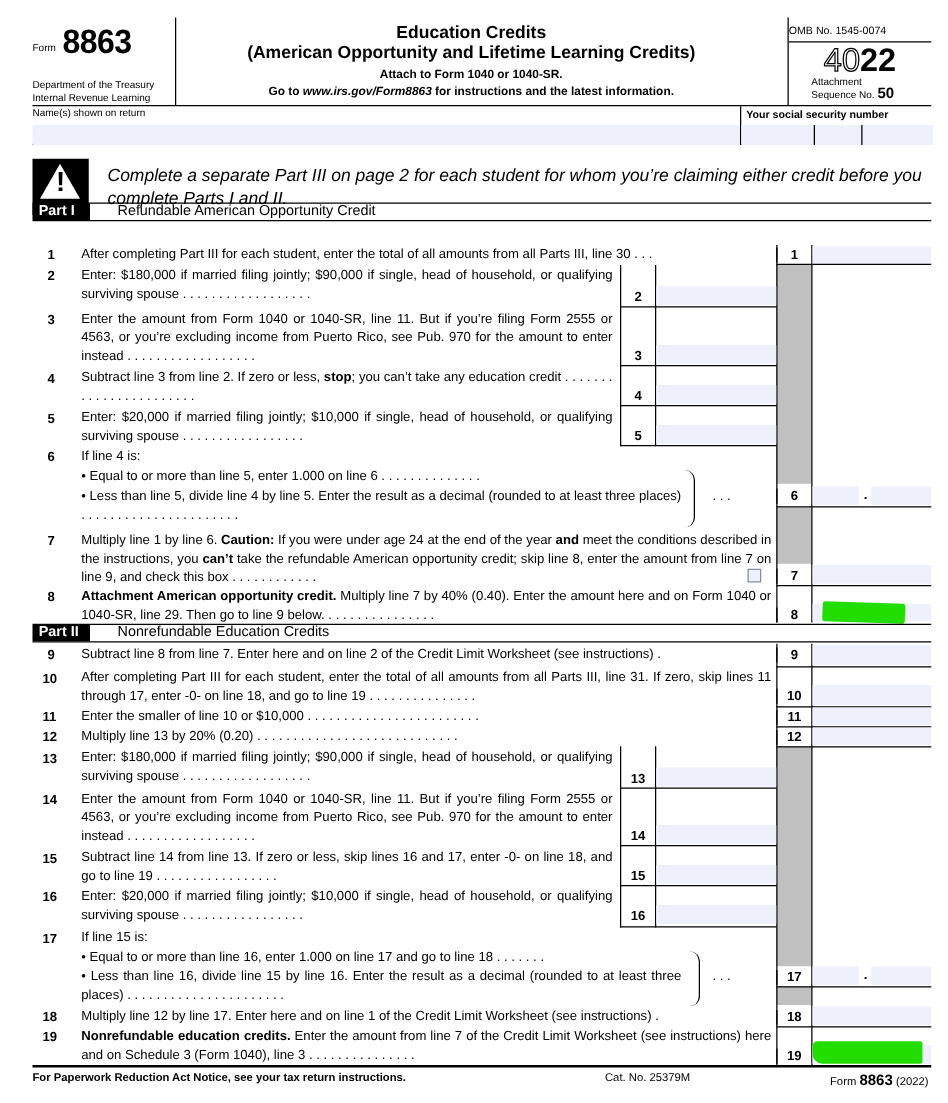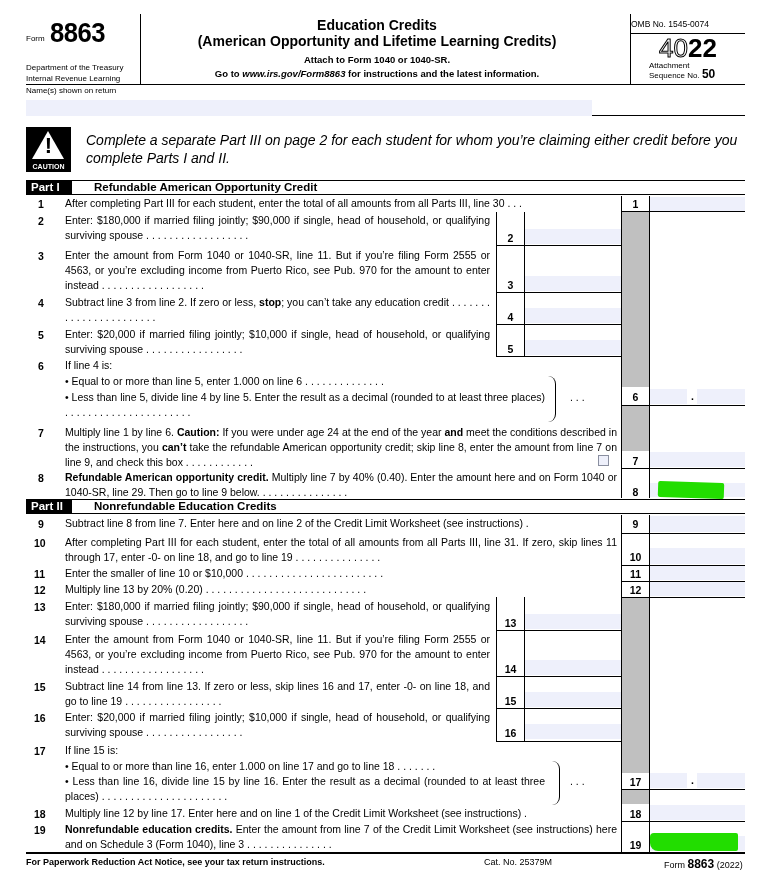--- a/index.html
+++ b/index.html
@@ -29,21 +29,21 @@
   .ssn-lbl { font-size: 8.5px; font-weight: bold; padding-left: 4px; padding-top: 1px; }
   .ssn-field { position: absolute; left: 0; top: 15px; width: 153px; height: 16px; background: #eef0fb; }
   .ssn-div { position: absolute; top: 15px; width: 1px; height: 16px; background: #000; }
   .caution { left: 26px; top: 127px; width: 45px; height: 45px; background: #000; }
   .caution-tri { position: absolute; left: 6px; top: 4px; width: 0; height: 0; border-left: 16px solid transparent; border-right: 16px solid transparent; border-bottom: 28px solid #fff; }
   .caution-ex { position: absolute; left: 0; width: 45px; top: 6px; text-align: center; font-size: 22px; font-weight: bold; color: #000; }
   .caution-txt { position: absolute; bottom: 2px; left: 0; width: 45px; text-align: center; color: #fff; font-size: 7px; font-weight: bold; }
   .caution-msg { left: 86px; top: 131px; width: 665px; font-size: 14px; font-style: italic; line-height: 18px; }
   .part-hdr { left: 26px; width: 719px; height: 15px; border-top: 1px solid #000; border-bottom: 1px solid #000; }
   .part-tag { position: absolute; left: 0; top: 0; height: 13px; width: 46px; background: #000; color: #fff; font-size: 11.5px; font-weight: bold; padding-left: 5px; line-height: 13px; }
-  .part-title { position: absolute; left: 68px; top: 0; font-size: 11.5px; font-weight: bold; line-height: 13px; }
+  .part-title { position: absolute; left: 68px; top: 0; font-size: 11.5px; font-weight: normal; line-height: 13px; }
   .ln-num { position: absolute; font-size: 10.5px; font-weight: bold; width: 20px; text-align: left; }
   .ln-txt { position: absolute; font-size: 10.5px; line-height: 15px; text-align: justify; }
   .box-lbl { position: absolute; font-size: 10.5px; font-weight: bold; text-align: center; border-left: 1px solid #000; }
   .fill { position: absolute; background: #eef0fb; }
   .gray { position: absolute; background: #c0c0c0; }
   .vline { position: absolute; width: 1px; background: #000; }
   .green { position: absolute; background: #22dd00; border-radius: 2px; }
   .chk { position: absolute; width: 11px; height: 11px; border: 1px solid #8a8fa0; background: #eef0fb; }
   .brace { position: absolute; border-right: 1px solid #000; border-radius: 0 8px 8px 0; }
   .footer { font-size: 9px; position: absolute; top: 857px; }
@@ -70,30 +70,36 @@
   <div class="year"><span class="outline">40</span><span>22</span></div>
   <div class="attseq">
     <div>Attachment</div>
     <div><span>Sequence No.</span> <b>50</b></div>
   </div>
 </div>
 
 <div class="abs name-row">
   <span class="name-lbl">Name(s) shown on return</span>
   <div class="name-field"></div>
+  <div class="ssn-box">
+    <div class="ssn-lbl">Your social security number</div>
+    <div class="ssn-field"></div>
+    <div class="ssn-div" style="left:58px"></div>
+    <div class="ssn-div" style="left:96px"></div>
+  </div>
 </div>
 
 <div class="abs caution">
   <div class="caution-tri"></div>
   <div class="caution-ex">!</div>
   <div class="caution-txt">CAUTION</div>
 </div>
 <div class="abs caution-msg">Complete a separate Part III on page 2 for each student for whom you’re claiming either credit before you complete Parts I and II.</div>
 
-<div class="abs part-hdr" style="top:180px">
+<div class="abs part-hdr" style="top:162px">
   <div class="part-tag">Part I</div>
   <div class="part-title">Refundable American Opportunity Credit</div>
 </div>
 
 <div class="gray" style="left:621px; top:212px; width:28px; height:175px"></div>
 <div class="gray" style="left:621px; top:406px; width:28px; height:45px"></div>
 <div class="vline" style="left:621px; top:196px; height:302px"></div>
 <div class="vline" style="left:649px; top:196px; height:302px"></div>
 
 <span class="ln-num" style="left:38px; top:198px">1</span>
@@ -141,21 +147,21 @@
 <div class="hline" style="left:621px; top:405px; width:124px"></div>
 
 <span class="ln-num" style="left:38px; top:427px">7</span>
 <span class="ln-txt" style="left:65px; top:425px; width:552px"><span>Multiply line 1 by line 6. </span><b>Caution:</b><span> If you were under age 24 at the end of the year </span><b>and</b><span> meet the conditions described in the instructions, you </span><b>can’t</b><span> take the refundable American opportunity credit; skip line 8, enter the amount from line 7 on line 9, and check this box . . . . . . . . . . . .</span></span>
 <div class="chk" style="left:598px; top:455px"></div>
 <span class="box-lbl" style="left:621px; top:455px; width:28px">7</span>
 <div class="fill" style="left:650px; top:452px; width:95px; height:15px"></div>
 <div class="hline" style="left:621px; top:468px; width:124px"></div>
 
 <span class="ln-num" style="left:38px; top:472px">8</span>
-<span class="ln-txt" style="left:65px; top:470px; width:552px"><b>Refundable American opportunity credit.</b><span> Multiply line 7 by 40% (0.40). Enter the amount here and on Form 1040 or 1040-SR, line 29. Then go to line 9 below. . . . . . . . . . . . . . . .</span></span>
+<span class="ln-txt" style="left:65px; top:470px; width:552px"><b>Attachment American opportunity credit.</b><span> Multiply line 7 by 40% (0.40). Enter the amount here and on Form 1040 or 1040-SR, line 29. Then go to line 9 below. . . . . . . . . . . . . . . .</span></span>
 <span class="box-lbl" style="left:621px; top:486px; width:28px">8</span>
 <div class="fill" style="left:650px; top:483px; width:95px; height:14px"></div>
 <div class="green" style="left:658px; top:482px; width:66px; height:16px; transform:rotate(2deg)"></div>
 
 <div class="abs part-hdr" style="top:499px">
   <div class="part-tag">Part II</div>
   <div class="part-title">Nonrefundable Education Credits</div>
 </div>
 
 <div class="gray" style="left:621px; top:597px; width:28px; height:176px"></div>

